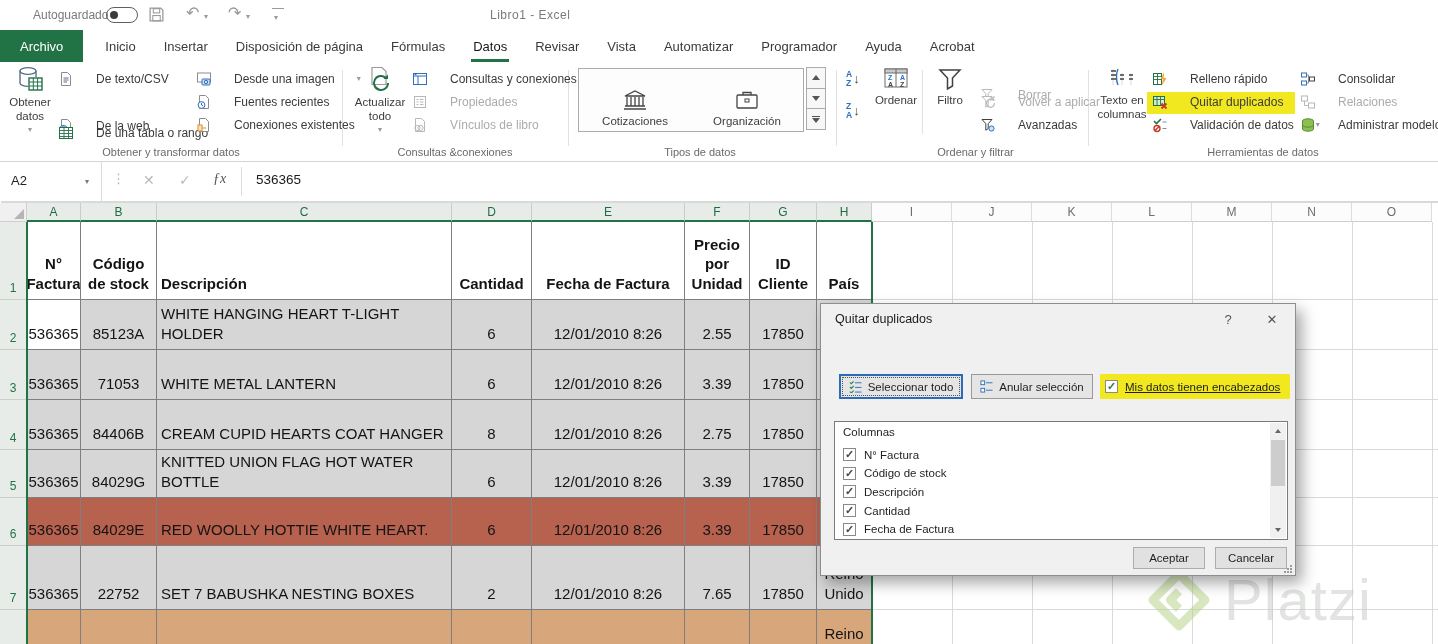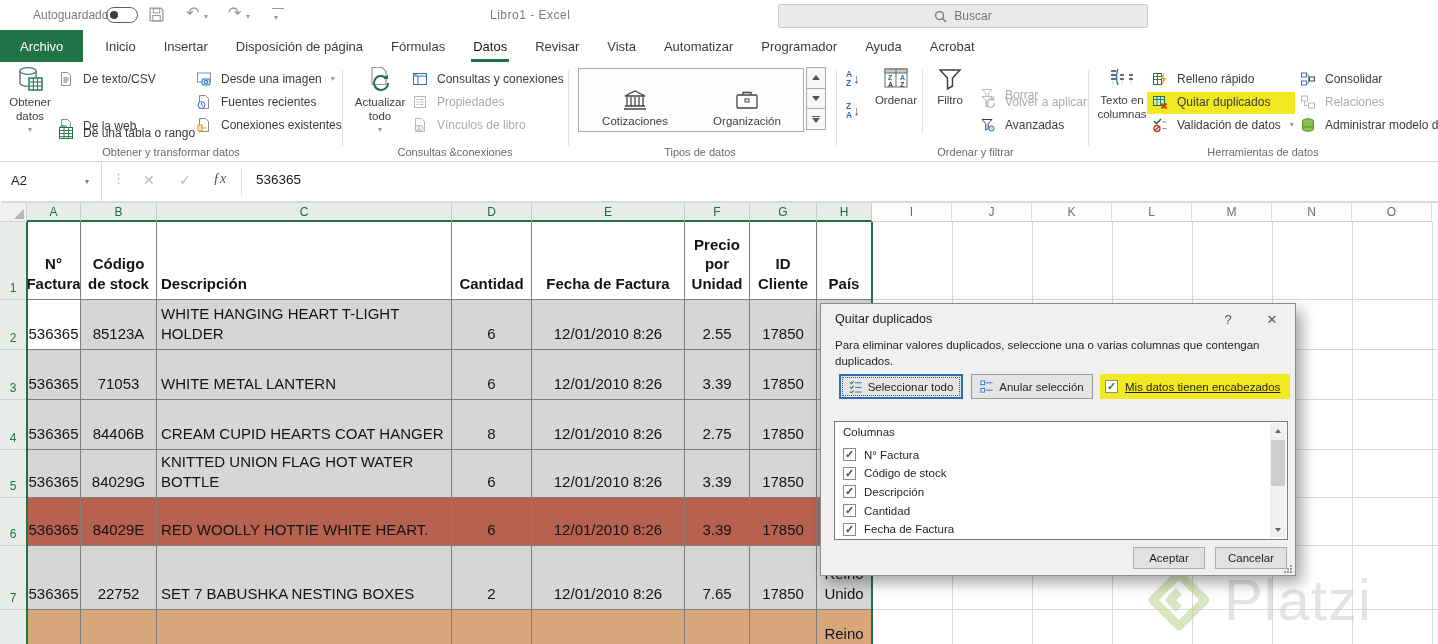--- a/index.html
+++ b/index.html
@@ -21,21 +21,21 @@
   .tab{position:relative;display:flex;align-items:center;padding:0 14px;font-size:13px;color:#3b3b3b;cursor:pointer;}
   .tab.file{background:#217346;color:#fff;padding:0 20px;margin-right:8px;}
   .tab.active{color:#161616;}
   .tab.active::after{content:"";position:absolute;left:12px;right:12px;bottom:0;height:3px;background:#217346;}
   
   .ribbon{left:0;top:62px;width:1438px;height:99px;background:#fff;border-bottom:1px solid #d5d5d5;}
   .rdiv{position:absolute;top:8px;height:76px;width:1px;background:#e1e1e1;}
   .glabel{position:absolute;top:84px;transform:translateX(-50%);font-size:11px;color:#6a6a6a;white-space:nowrap;}
   .bigbtn{position:absolute;top:4px;display:flex;flex-direction:column;align-items:center;gap:2px;cursor:pointer;}
   .bigbtn .lbl{font-size:11.5px;color:#3d3d3d;text-align:center;line-height:1.18;}
-  .ritem{position:absolute;height:21px;display:flex;align-items:center;gap:9px;cursor:pointer;white-space:nowrap;}
+  .ritem{position:absolute;height:21px;display:flex;align-items:center;gap:22px;cursor:pointer;white-space:nowrap;}
   .ritem .lbl{font-size:12px;color:#3b3b3b;}
   .ritem.dis .lbl{color:#ababab;}
   .i16{width:16px;height:16px;flex:0 0 16px;}
   .hlrect{position:absolute;height:22px;border-radius:1px;}
   .card{position:absolute;left:578px;top:6px;width:224px;height:62px;border:1px solid #ababab;background:#fdfdfd;
         display:flex;}
   .dtype{flex:1;display:flex;flex-direction:column;align-items:center;justify-content:flex-end;padding-bottom:4px;gap:3px;cursor:pointer;}
   .dtype .lbl{font-size:11.5px;color:#3d3d3d;}
   .strip{position:absolute;left:806px;top:6px;width:20px;height:62px;display:flex;flex-direction:column;}
   .strip div{flex:1;border:1px solid #ababab;margin-top:-1px;background:#f7f7f7;display:flex;align-items:center;justify-content:center;cursor:pointer;}
@@ -115,27 +115,20 @@
         <rect x="5" y="2.5" width="6" height="4" fill="none" stroke="#9a9a9a"></rect>
         <rect x="4.5" y="9" width="7" height="5" fill="none" stroke="#9a9a9a"></rect>
       </svg>
     <span class="abs qat" style="left:186px;top:5px;">↶</span>
       <span class="abs caret" style="left:204px;top:12px;">▾</span>
     <span class="abs qat" style="left:228px;top:5px;">↷</span>
       <span class="abs caret" style="left:246px;top:12px;">▾</span>
     <span class="abs" style="left:272px;top:8px;width:12px;border-top:1.5px solid #9a9a9a;"></span>
     <span class="abs caret" style="left:274px;top:13px;">▾</span>
     <span class="abs tb-txt" style="left:490px;top:8px;letter-spacing:.5px;">Libro1 - Excel</span>
-    <div class="abs search">
-      <svg width="13" height="13" viewBox="0 0 14 14">
-          <circle cx="6" cy="6" r="4.3" fill="none" stroke="#767676" stroke-width="1.4"></circle>
-          <line x1="9.2" y1="9.2" x2="13" y2="13" stroke="#767676" stroke-width="1.4"></line>
-        </svg>
-      <span>Buscar</span>
-    </div>
   </div>
 
   <div class="abs tabrow">
       <div class="tab file">
         <span>Archivo</span>
       </div>
       <div class="tab">
         <span>Inicio</span>
       </div>
       <div class="tab">
@@ -546,21 +539,20 @@
     <svg width="62" height="62" viewBox="0 0 64 64">
         <path d="M32 5 L59 32 L32 59 L5 32 Z M32 23 L23 32 L32 41" fill="none" stroke="#b9d48b" stroke-width="9" stroke-linejoin="round"></path>
       </svg>
     <span class="txt">Platzi</span>
   </div>
 
   <div class="abs dlg">
     <span class="title">Quitar duplicados</span>
     <span class="winbtn" style="left:392px;">?</span>
     <span class="winbtn" style="left:436px;">✕</span>
-    <div class="desc">Para eliminar valores duplicados, seleccione una o varias columnas que contengan duplicados.</div>
 
     <div class="dbtn focus" style="left:18px;top:70px;width:124px;">
       <svg width="13" height="13" viewBox="0 0 14 14">
           <path d="M1 2.5l1.5 1.5L5 1.5M1 7.5L2.5 9 5 6.5M1 12.5L2.5 14 5 11.5" fill="none" stroke="#2e8b57" stroke-width="1.3"></path>
           <path d="M6.5 3h7M6.5 8h7M6.5 13h7" stroke="#2e6fbd"></path>
         </svg>
       <span>Seleccionar todo</span>
     </div>
     <div class="dbtn" style="left:150px;top:70px;width:122px;">
       <svg width="13" height="13" viewBox="0 0 14 14">

